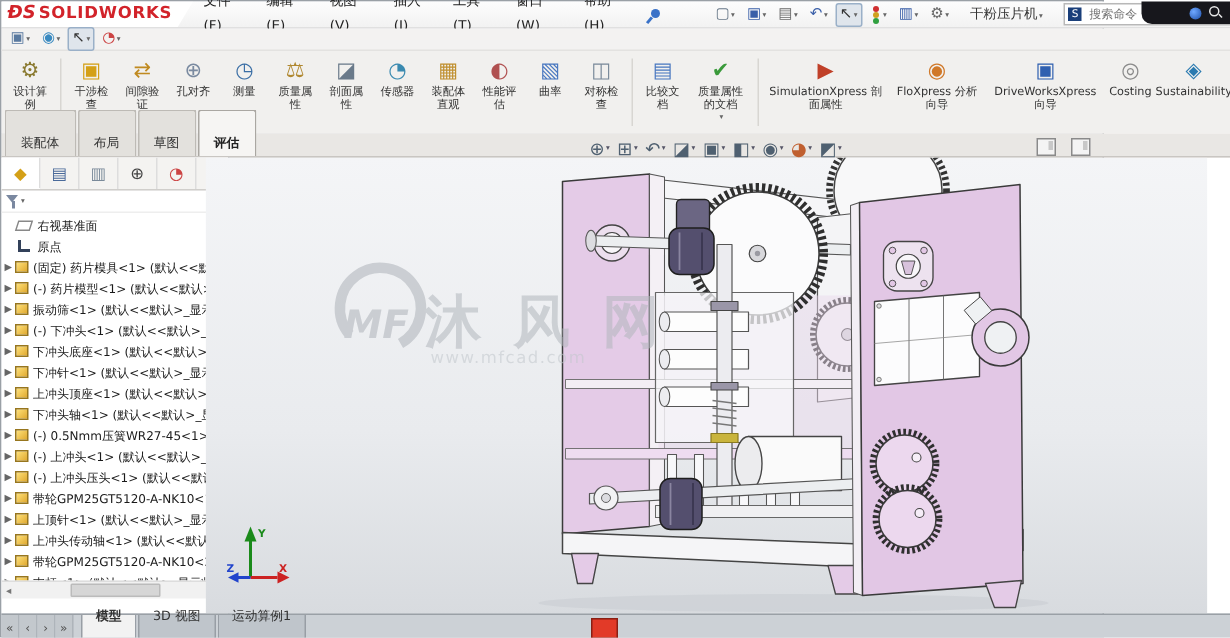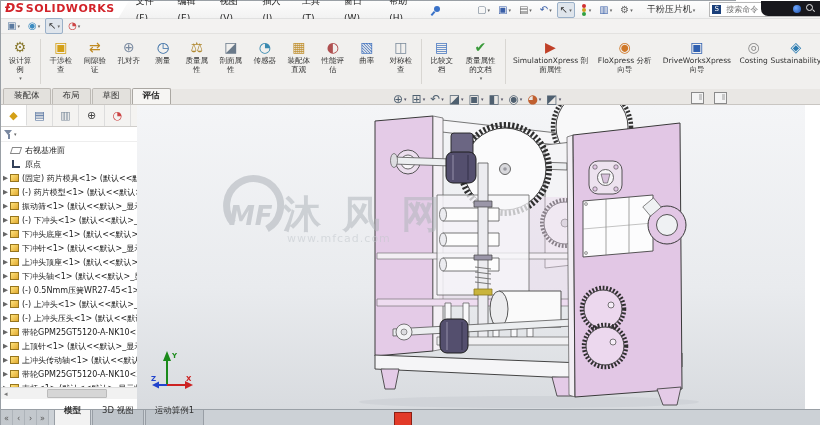--- a/index.html
+++ b/index.html
@@ -54,21 +54,21 @@
   .rbtn .glyph{font-size:14px;height:17px;line-height:17px;}
   .rbtn .rlabel{max-width:44px;}
   .rbtn .caret{display:none;}
   .rbtn.has-dd .caret{display:block;margin-top:1px;}
   .rgroup.wide .rbtn{max-width:92px;}
   .rgroup.wide .rbtn .rlabel{max-width:90px;}
 
   
   #cmdtabs{position:absolute;left:0;top:88px;width:820px;height:16px;background:#e9e7e4;border-bottom:1px solid #c9c6c2;
            display:flex;align-items:flex-end;padding-left:2px;box-sizing:border-box;}
-  .ctab{font-size:8.5px;color:#333;padding:1px 10px 2px 10px;background:#e3e1dd;border:1px solid #bdbab5;border-bottom:none;
+  .ctab{font-size:8.5px;color:#333;padding:16px 10px 2px 10px;background:#e3e1dd;border:1px solid #bdbab5;border-bottom:none;
         border-radius:2px 2px 0 0;margin-right:1px;white-space:nowrap;}
   .ctab.active{background:#f6f5f3;border-color:#aaa7a2;font-weight:bold;color:#222;}
   #pane-icons{position:absolute;right:8px;top:91px;display:flex;gap:10px;}
   .pane-ico{width:11px;height:10px;border:1px solid #8a8a8a;background:#f4f4f4;position:relative;}
   .pane-ico::after{content:"";position:absolute;right:1px;top:1px;width:3px;height:6px;background:#c8c8c8;}
 
   
   #leftpanel{position:absolute;left:0;top:104px;width:152px;height:304px;background:#fff;border-right:1px solid #a8adb2;
              box-sizing:border-box;overflow:hidden;}
   #paneltabs{height:21px;background:#f4f3f1;border-bottom:1px solid #d0cecb;display:flex;align-items:stretch;}

